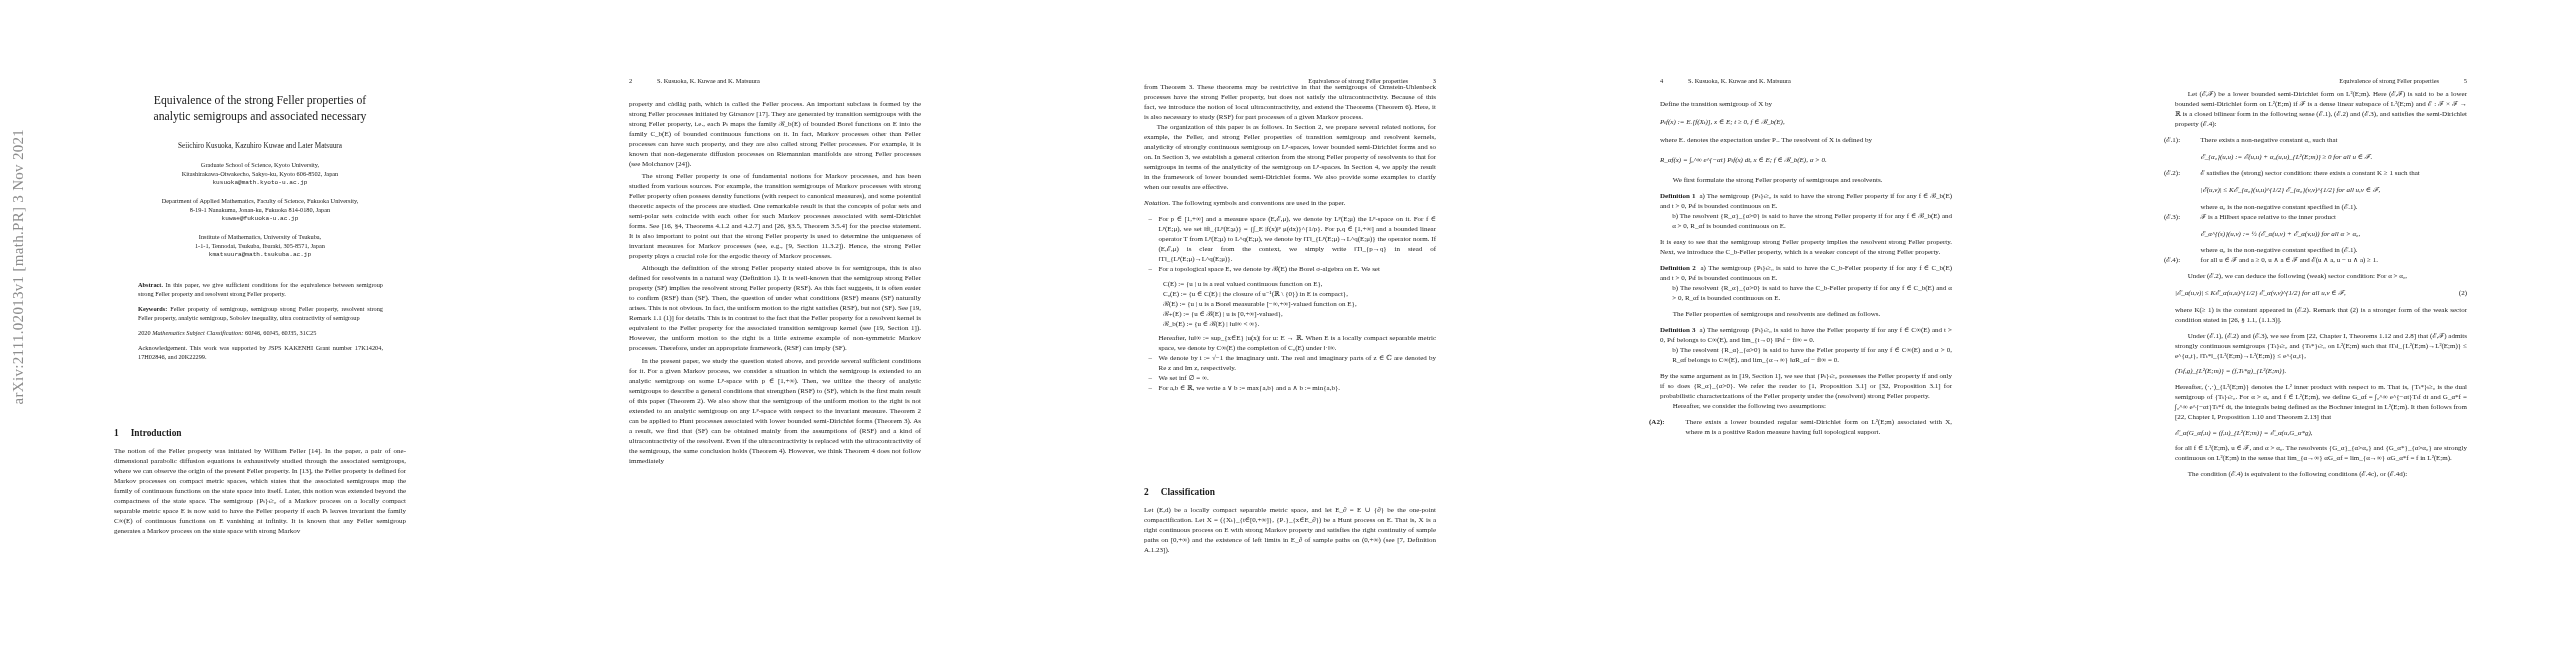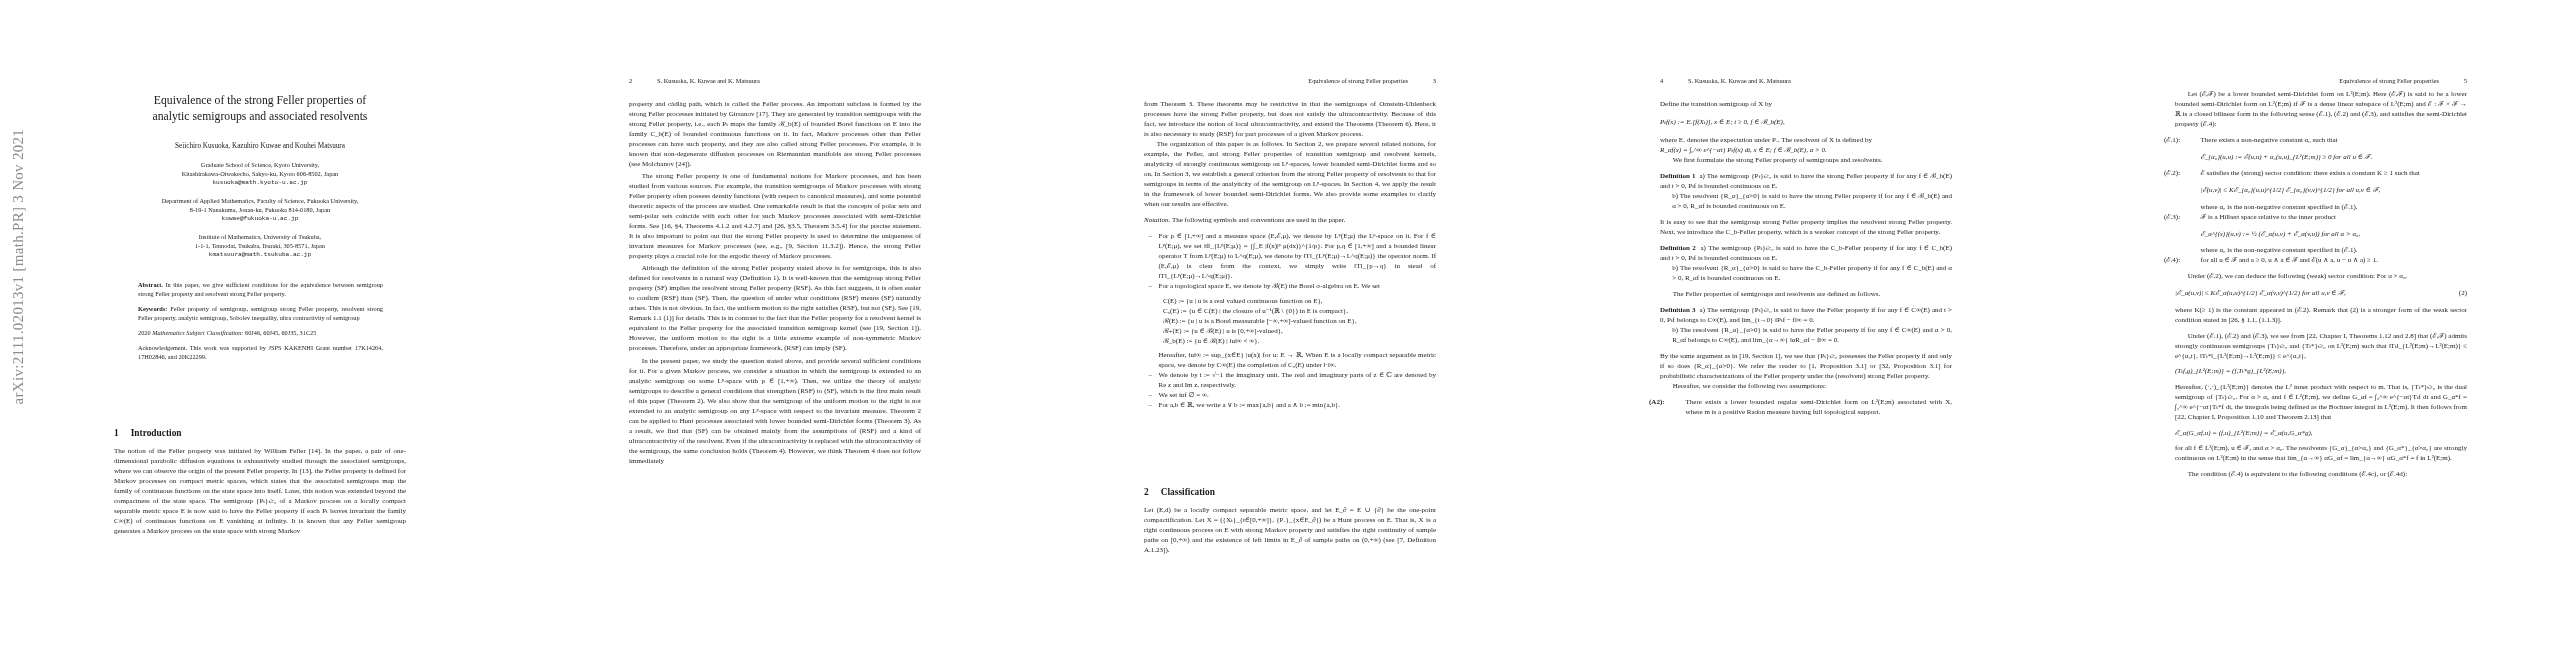--- a/index.html
+++ b/index.html
@@ -40,24 +40,24 @@
            font-family:"Liberation Serif","DejaVu Serif",serif; }
 </style>
 </head>
 <body>
 
 <div class="page" style="left:0px;">
   <div class="stamp">arXiv:2111.02013v1  [math.PR]  3 Nov 2021</div>
 
   <div class="col" style="top:93px;">
     <div class="title">Equivalence of the strong Feller properties of</div>
-    <div class="title">analytic semigroups and associated resolvents</div>
-  </div>
-
-  <div class="col center" style="top:141px; font-size:7.2px;">Seiichiro Kusuoka, Kazuhiro Kuwae and Kouhei Matsuura</div>
+    <div class="title">analytic semigroups and associated necessary</div>
+  </div>
+
+  <div class="col center" style="top:141px; font-size:7.2px;">Seiichiro Kusuoka, Kazuhiro Kuwae and Later Matsuura</div>
 
   <div class="col center small" style="top:160px;">
     <div>Graduate School of Science, Kyoto University,</div>
     <div>Kitashirakawa-Oiwakecho, Sakyo-ku, Kyoto 606-8502, Japan</div>
     <div class="mono">kusuoka@math.kyoto-u.ac.jp</div>
   </div>
   <div class="col center small" style="top:196px;">
     <div>Department of Applied Mathematics, Faculty of Science, Fukuoka University,</div>
     <div>8-19-1 Nanakuma, Jonan-ku, Fukuoka 814-0180, Japan</div>
     <div class="mono">kuwae@fukuoka-u.ac.jp</div>
@@ -99,21 +99,21 @@
     <div class="gap" style="height:2.2px"></div>
     <p class="ind">In the present paper, we study the question stated above, and provide several sufficient conditions for it. For a given Markov process, we consider a situation in which the semigroup is extended to an analytic semigroup on some Lᵖ-space with p ∈ [1,+∞). Then, we utilize the theory of analytic semigroups to describe a general conditions that strengthen (RSF) to (SF), which is the first main result of this paper (Theorem 2). We also show that the semigroup of the uniform motion to the right is not extended to an analytic semigroup on any Lᵖ-space with respect to the invariant measure. Theorem 2 can be applied to Hunt processes associated with lower bounded semi-Dirichlet forms (Theorem 3). As a result, we find that (SF) can be obtained mainly from the assumptions of (RSF) and a kind of ultracontractivity of the resolvent. Even if the ultracontractivity is replaced with the ultracontractivity of the semigroup, the same conclusion holds (Theorem 4). However, we think Theorem 4 does not follow immediately</p>
   </div>
 </div>
 
 <div class="page" style="left:1030px;">
   <div class="runhead rh-right">
     <span class="txt">Equivalence of strong Feller properties</span>
     <span class="num">3</span>
   </div>
-  <div class="col" style="top:99px;">
+  <div class="col" style="top:82px;">
     <p>from Theorem 3. These theorems may be restrictive in that the semigroups of Ornstein-Uhlenbeck processes have the strong Feller property, but does not satisfy the ultracontractivity. Because of this fact, we introduce the notion of local ultracontractivity, and extend the Theorems (Theorem 6). Here, it is also necessary to study (RSF) for part processes of a given Markov process.</p>
     <p class="ind">The organization of this paper is as follows. In Section 2, we prepare several related notions, for example, the Feller, and strong Feller properties of transition semigroup and resolvent kernels, analyticity of strongly continuous semigroup on Lᵖ-spaces, lower bounded semi-Dirichlet forms and so on. In Section 3, we establish a general criterion from the strong Feller property of resolvents to that for semigroups in terms of the analyticity of the semigroup on Lᵖ-spaces. In Section 4, we apply the result in the framework of lower bounded semi-Dirichlet forms. We also provide some examples to clarify when our results are effective.</p>
     <div class="gap"></div>
     <p><span class="i">Notation.</span> <span>The following symbols and conventions are used in the paper.</span></p>
     <div class="gap"></div>
     <ul class="dash">
       <li>For p ∈ [1,+∞] and a measure space (E,ℰ,μ), we denote by Lᵖ(E;μ) the Lᵖ-space on it. For f ∈ Lᵖ(E;μ), we set ‖f‖_{Lᵖ(E;μ)} = {∫_E |f(x)|ᵖ μ(dx)}^{1/p}. For p,q ∈ [1,+∞] and a bounded linear operator T from Lᵖ(E;μ) to L^q(E;μ), we denote by ‖T‖_{Lᵖ(E;μ)→L^q(E;μ)} the operator norm. If (E,ℰ,μ) is clear from the context, we simply write ‖T‖_{p→q} in stead of ‖T‖_{Lᵖ(E;μ)→L^q(E;μ)}.</li>
       <li>For a topological space E, we denote by ℬ(E) the Borel σ-algebra on E. We set</li>
     </ul>
     <div class="defs" style="margin-left:19px;">
@@ -139,21 +139,21 @@
 
 <div class="page" style="left:1546px;">
   <div class="runhead rh-left">
     <span class="num">4</span>
     <span class="txt">S. Kusuoka, K. Kuwae and K. Matsuura</span>
   </div>
   <div class="col" style="top:99px;">
     <p>Define the transition semigroup of X by</p>
     <div class="eq" style="margin:7.8px 0;">Pₜf(x) := Eₓ[f(Xₜ)],    x ∈ E; t ≥ 0, f ∈ ℬ_b(E),</div>
     <p>where Eₓ denotes the expectation under Pₓ. The resolvent of X is defined by</p>
-    <div class="eq" style="margin:0 0;">R_αf(x) = ∫₀^∞ e^{−αt} Pₜf(x) dt,    x ∈ E; f ∈ ℬ_b(E), α &gt; 0.</div>
+    <div class="eq" style="margin:10px 0;">R_αf(x) = ∫₀^∞ e^{−αt} Pₜf(x) dt,    x ∈ E; f ∈ ℬ_b(E), α &gt; 0.</div>
     <p class="ind">We first formulate the strong Feller property of semigroups and resolvents.</p>
     <div class="gap"></div>
     <div>
       <p><span class="b">Definition 1</span>&nbsp; <span>a) The semigroup {Pₜ}ₜ≥₀ is said to have the strong Feller property if for any f ∈ ℬ_b(E) and t &gt; 0, Pₜf is bounded continuous on E.</span></p>
       <p class="sub">b) The resolvent {R_α}_{α&gt;0} is said to have the strong Feller property if for any f ∈ ℬ_b(E) and α &gt; 0, R_αf is bounded continuous on E.</p>
     </div>
     <div class="gap"></div>
     <p>It is easy to see that the semigroup strong Feller property implies the resolvent strong Feller property. Next, we introduce the C_b-Feller property, which is a weaker concept of the strong Feller property.</p>
     <div class="gap"></div>
     <div>

